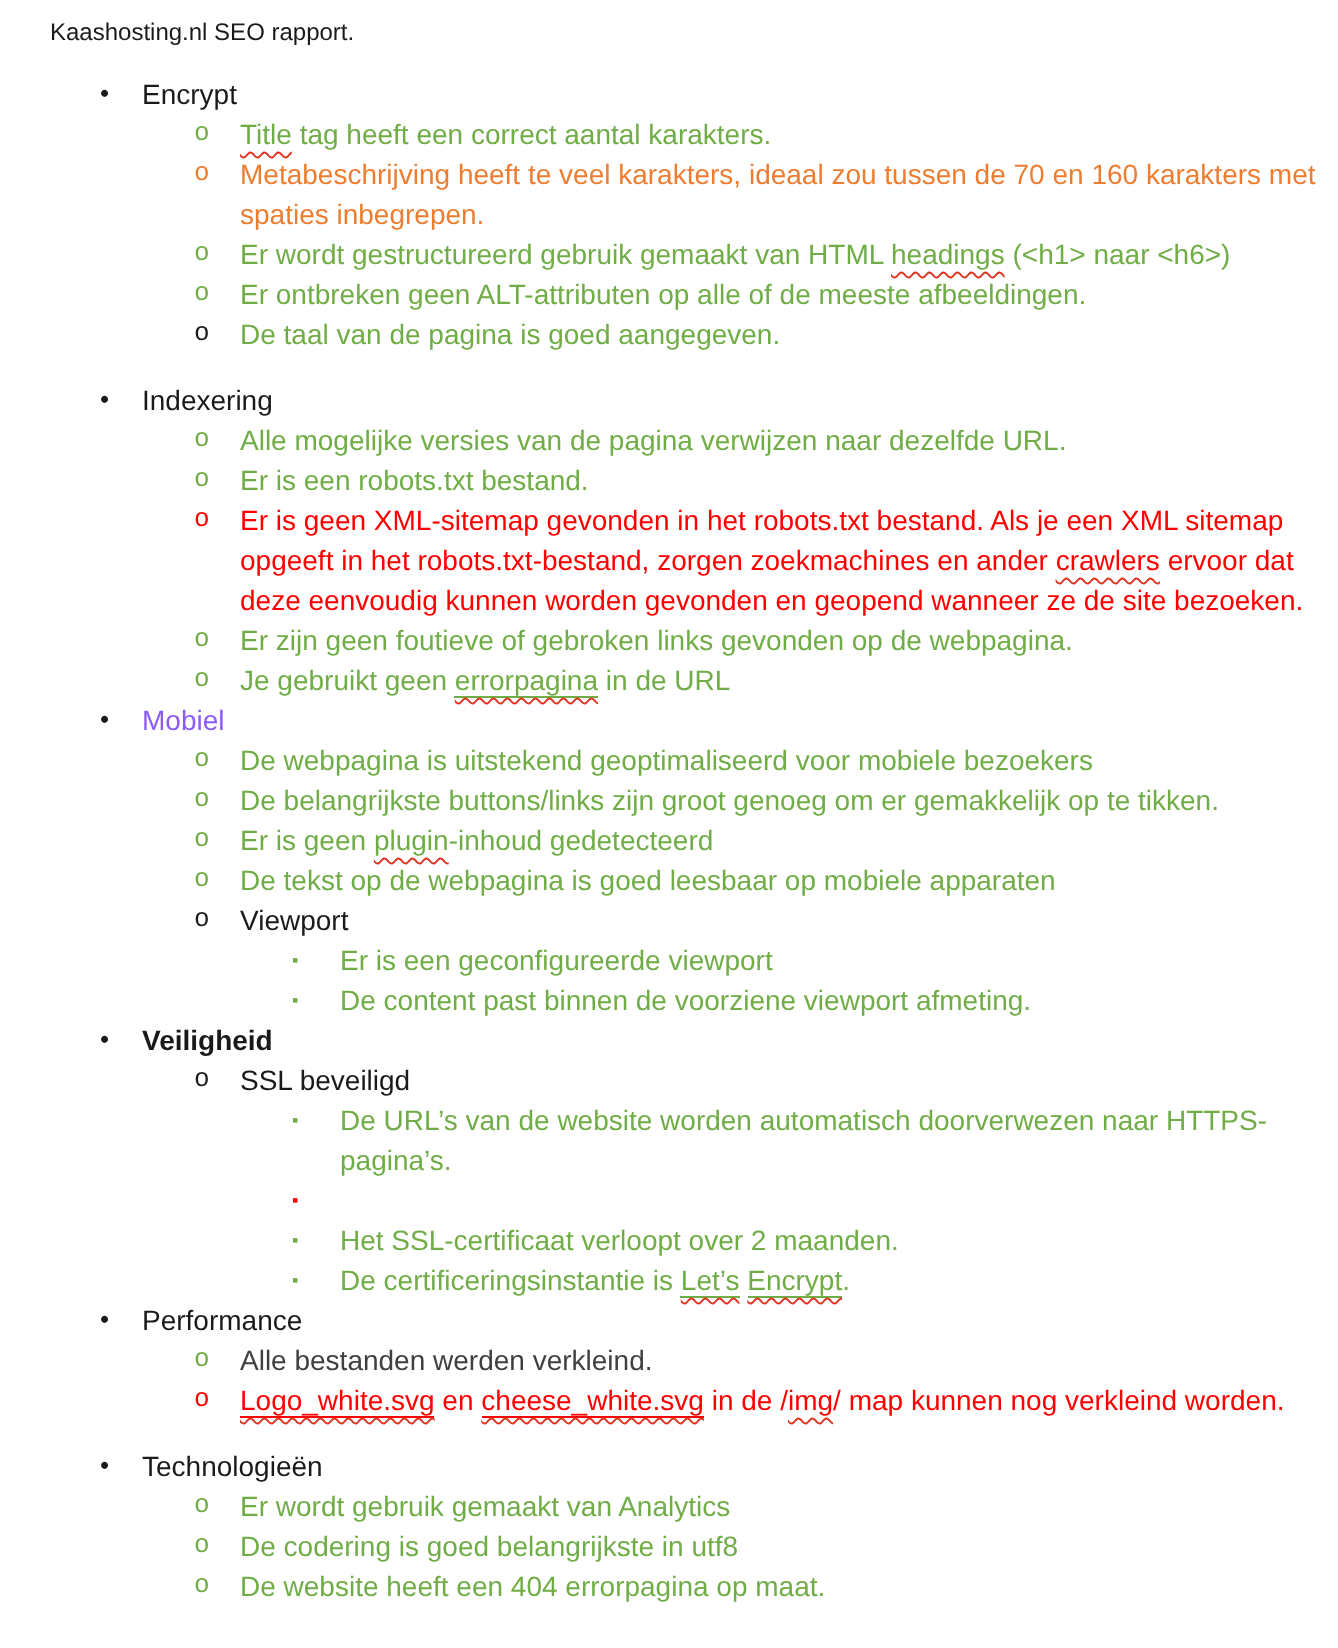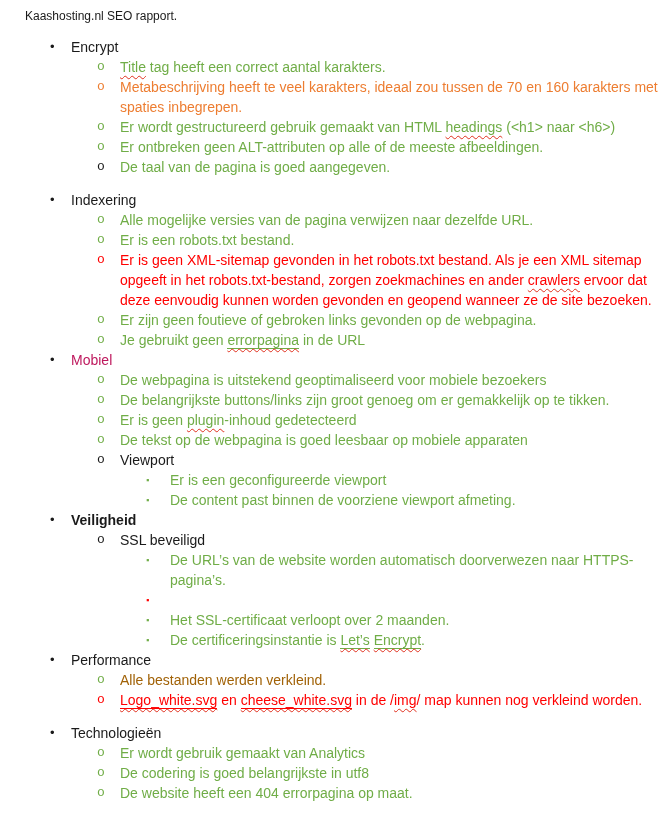--- a/index.html
+++ b/index.html
@@ -90,21 +90,21 @@
           <span class="txt t2" style="color: rgb(112, 173, 71);"><span>Er zijn geen foutieve of gebroken links gevonden op de webpagina.</span></span>
         </div>
         <div class="row l2">
           <span class="b b2" style="color: rgb(112, 173, 71);">o</span>
           <span class="txt t2" style="color: rgb(112, 173, 71);"><span>Je gebruikt geen </span><span class="ul sq">errorpagina</span><span> in de URL</span></span>
         </div>
       </div>
       <div class="section">
         <div class="row l1">
           <span class="b b1" style="color: rgb(26, 26, 26);">•</span>
-          <span class="txt" style="color: #be185d;">Mobiel</span>
+          <span class="txt" style="color: #8b5cf6;">Mobiel</span>
         </div>
         <div class="row l2">
           <span class="b b2" style="color: rgb(112, 173, 71);">o</span>
           <span class="txt t2" style="color: rgb(112, 173, 71);"><span>De webpagina is uitstekend geoptimaliseerd voor mobiele bezoekers</span></span>
         </div>
         <div class="row l2">
           <span class="b b2" style="color: rgb(112, 173, 71);">o</span>
           <span class="txt t2" style="color: rgb(112, 173, 71);"><span>De belangrijkste buttons/links zijn groot genoeg om er gemakkelijk op te tikken.</span></span>
         </div>
         <div class="row l2">
@@ -153,21 +153,21 @@
           <span class="txt t3" style="color: rgb(112, 173, 71);"><span>De certificeringsinstantie is </span><span class="ul sq">Let’s</span><span> </span><span class="ul sq">Encrypt</span><span>.</span></span>
         </div>
       </div>
       <div class="section gap">
         <div class="row l1">
           <span class="b b1" style="color: rgb(26, 26, 26);">•</span>
           <span class="txt" style="color: rgb(26, 26, 26);">Performance</span>
         </div>
         <div class="row l2">
           <span class="b b2" style="color: rgb(112, 173, 71);">o</span>
-          <span class="txt t2" style="color: #a16207;"><span>Alle bestanden werden verkleind.</span></span>
+          <span class="txt t2" style="color: #404040;"><span>Alle bestanden werden verkleind.</span></span>
         </div>
         <div class="row l2">
           <span class="b b2" style="color: rgb(255, 0, 0);">o</span>
           <span class="txt t2" style="color: rgb(255, 0, 0);"><span class="ul sq">Logo_white.svg</span><span> en </span><span class="ul sq">cheese_white.svg</span><span> in de /</span><span class="sq">img</span><span>/ map kunnen nog verkleind worden.</span></span>
         </div>
       </div>
       <div class="section">
         <div class="row l1">
           <span class="b b1" style="color: rgb(26, 26, 26);">•</span>
           <span class="txt" style="color: rgb(26, 26, 26);">Technologieën</span>

